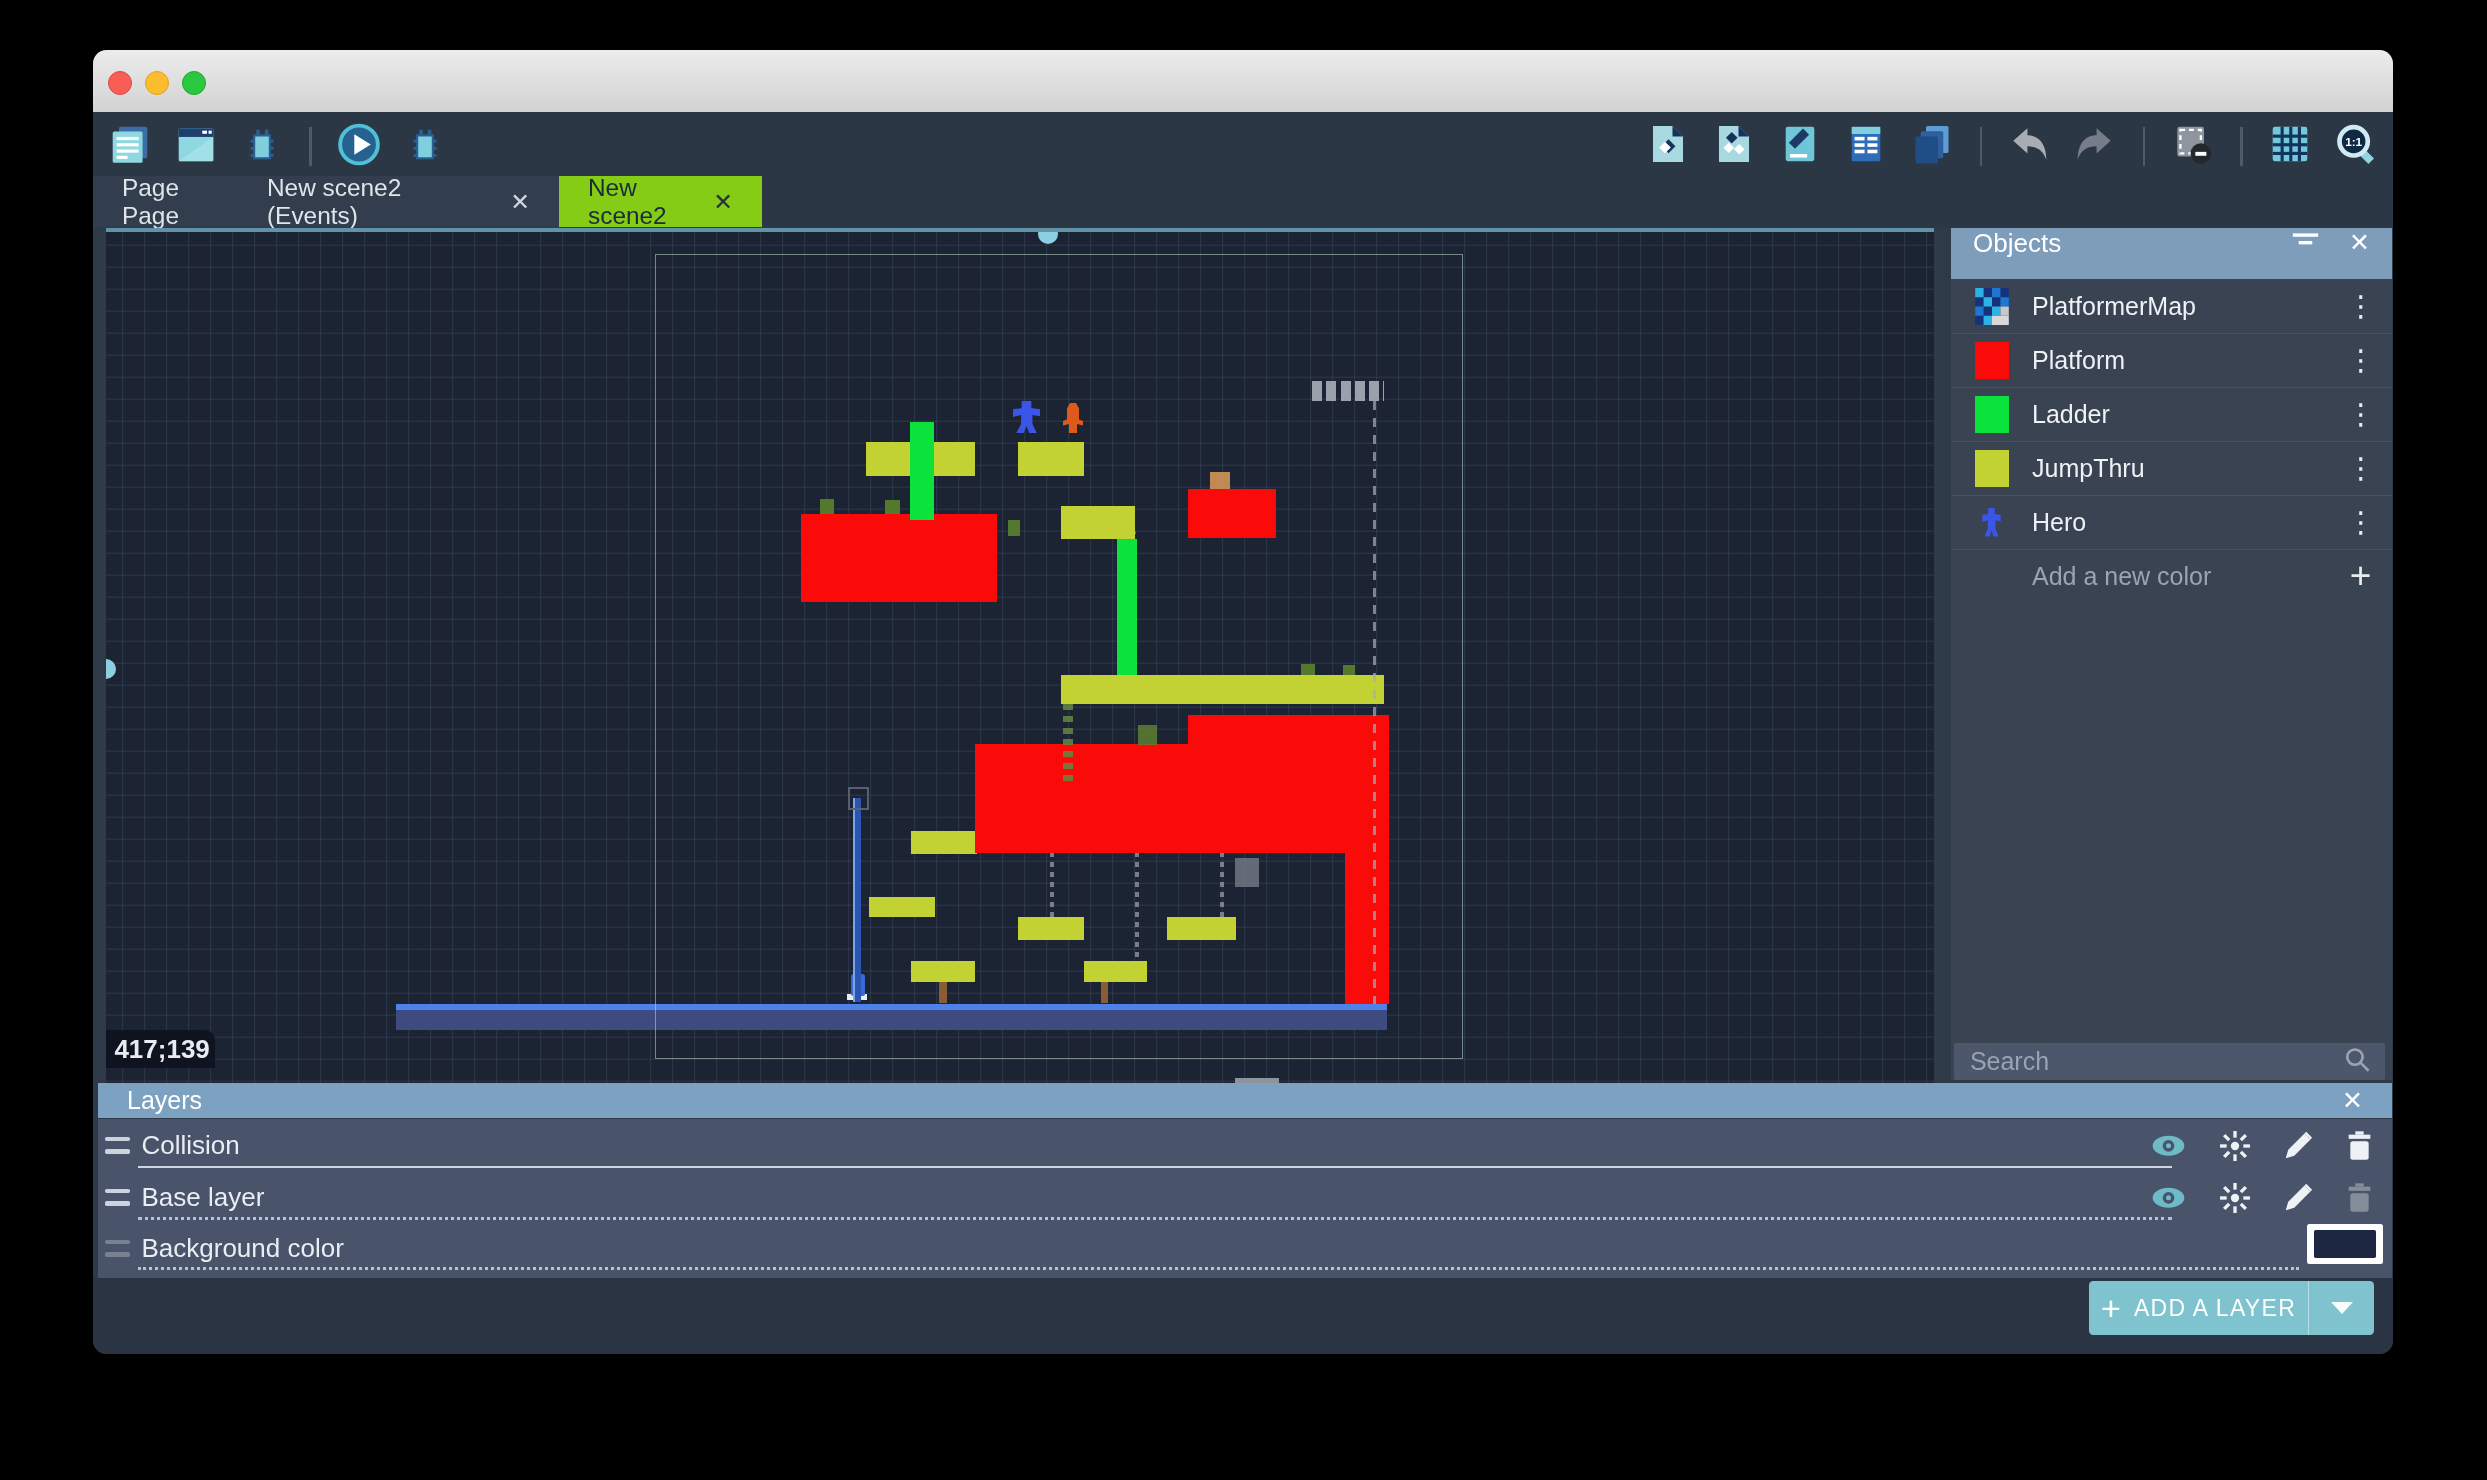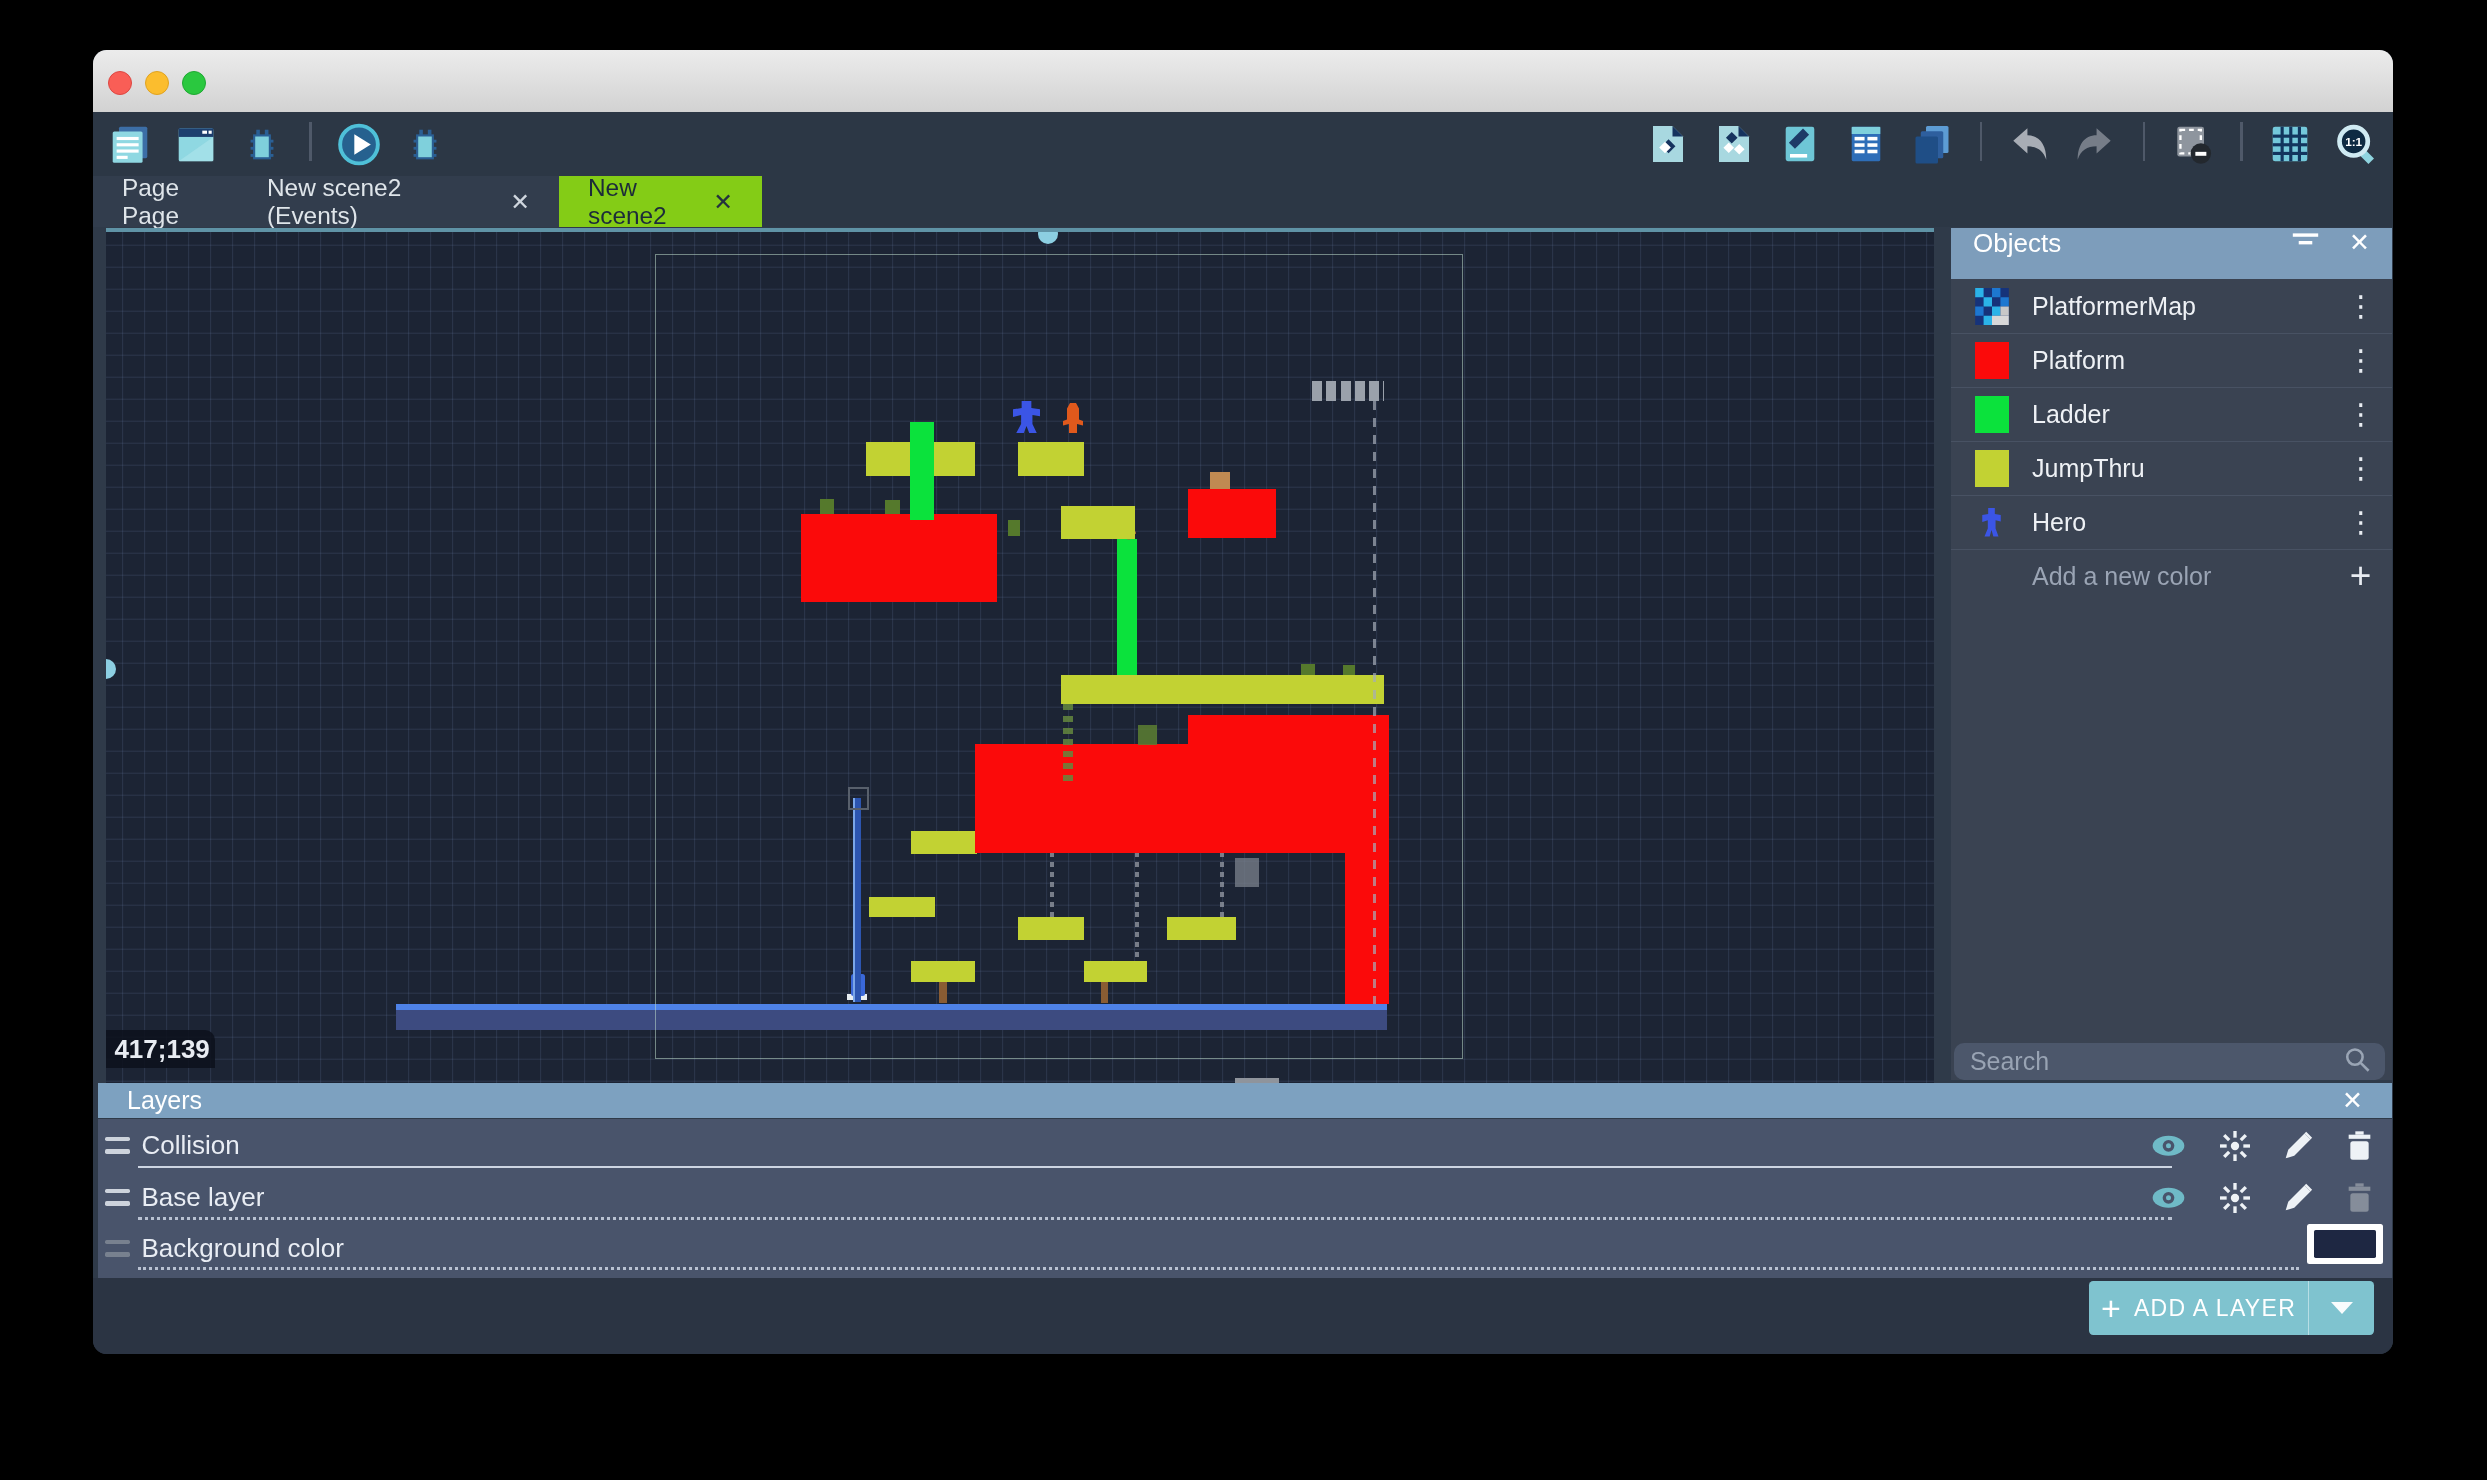--- a/index.html
+++ b/index.html
@@ -7,21 +7,21 @@
   .window{position:absolute;left:93px;top:50px;width:2300px;height:1304px;background:#2f3a49;border-radius:13.5px;overflow:hidden;box-shadow:0 25px 67px rgba(0,0,0,.6)}
   
   .titlebar{position:absolute;left:0;top:0;width:100%;height:62px;background:linear-gradient(180deg,#ececec,#d2d2d2);border-bottom:0.8px solid #b5b5b5;display:flex;align-items:center;justify-content:center}
   .title-text{font-size:23px;color:#3e3e3e;font-weight:bold}
   .tl{position:absolute;top:21px;width:22px;height:22px;border-radius:50%}
   .tl.red{left:15px;background:#f95e56;border:0.8px solid #dd4742}
   .tl.yellow{left:52px;background:#fbbd2e;border:0.8px solid #e0a321}
   .tl.green{left:89px;background:#2ac83f;border:0.8px solid #1fa833}
   
   .toolbar{position:absolute;left:0;top:62px;width:100%;height:64px;background:#2c3745;display:flex;align-items:center;justify-content:space-between;padding:0 15px;box-sizing:border-box}
-  .tb-group{display:flex;align-items:flex-start;gap:22px}
+  .tb-group{display:flex;align-items:flex-end;gap:22px}
   .tb-icon{width:44px;height:44px;display:flex;align-items:center;justify-content:center}
   .tb-sep{width:2.5px;height:39px;background:#6d7786;opacity:.55;margin:0 3.4px}
   
   .tabbar{position:absolute;left:0;top:126px;width:100%;height:51px;background:#2c3745;display:flex}
   .tab{height:51px;display:flex;align-items:center;justify-content:center;gap:22px;font-size:24.4px;color:#dfe5ea;background:#323d4d;padding:0 29px;box-sizing:border-box}
   .tab.active{background:#84cc16;color:#1c2b3a}
   .tab .close{font-size:23.6px;color:#cfd6de;cursor:pointer}
   .tab.active .close{color:#24323e}
   
   .canvas{position:absolute;left:13px;top:178px;width:1828px;height:851px;background-color:#1c2434;
@@ -59,21 +59,21 @@
   .obj-row{position:absolute;left:0;width:100%;height:54px;display:flex;align-items:center;border-bottom:0.8px solid #485263;color:#eef1f5;font-size:25px}
   .thumb-col{width:81px;display:flex;align-items:center;justify-content:center}
   .label-col{flex:1}
   .dots-col{width:61px;text-align:center;font-size:29px;color:#e8ecf2;letter-spacing:1.7px}
   .thumb{width:34px;height:37px}
   .thumb.red{background:#fb0a0a}
   .thumb.green{background:#0be23c}
   .thumb.yellow{background:#c2d233}
   .add-row{color:#9aa4b4}
   .plus{font-size:37px;color:#e8ecf2;font-weight:normal}
-  .search-box{position:absolute;left:3.4px;top:815px;width:431px;height:37px;background:#4c576b;border-radius:10px;display:flex;align-items:center;padding:0 13.5px;box-sizing:border-box}
+  .search-box{position:absolute;left:3.4px;top:815px;width:431px;height:37px;background:#4c576b;border-radius:2px;display:flex;align-items:center;padding:0 13.5px;box-sizing:border-box}
   .search-box input{flex:1;background:transparent;border:none;outline:none;font-size:25px;color:#e8edf3;font-family:"Liberation Sans",sans-serif}
   .search-box input::placeholder{color:#98a3b3}
   
   .layers-header{position:absolute;left:5px;top:1033px;width:2294px;height:35px;background:#7da1c0;display:flex;align-items:center;color:#fff;font-size:25px;padding:0 29px;box-sizing:border-box}
   .layers-body{position:absolute;left:5px;top:1069px;width:2294px;height:159px;background:#49546b}
   .layer-row{position:absolute;left:0;width:100%;height:52px;display:flex;align-items:center;color:#e9edf4;font-size:26px}
   .handle{width:25px;height:17px;margin:0 11.8px 0 6.7px;display:flex;flex-direction:column;justify-content:space-between}
   .handle span{display:block;height:4.2px;background:#cdd3dc;border-radius:1.7px}
   .handle.dim span{background:#78818f}
   .layer-label{width:303px}

